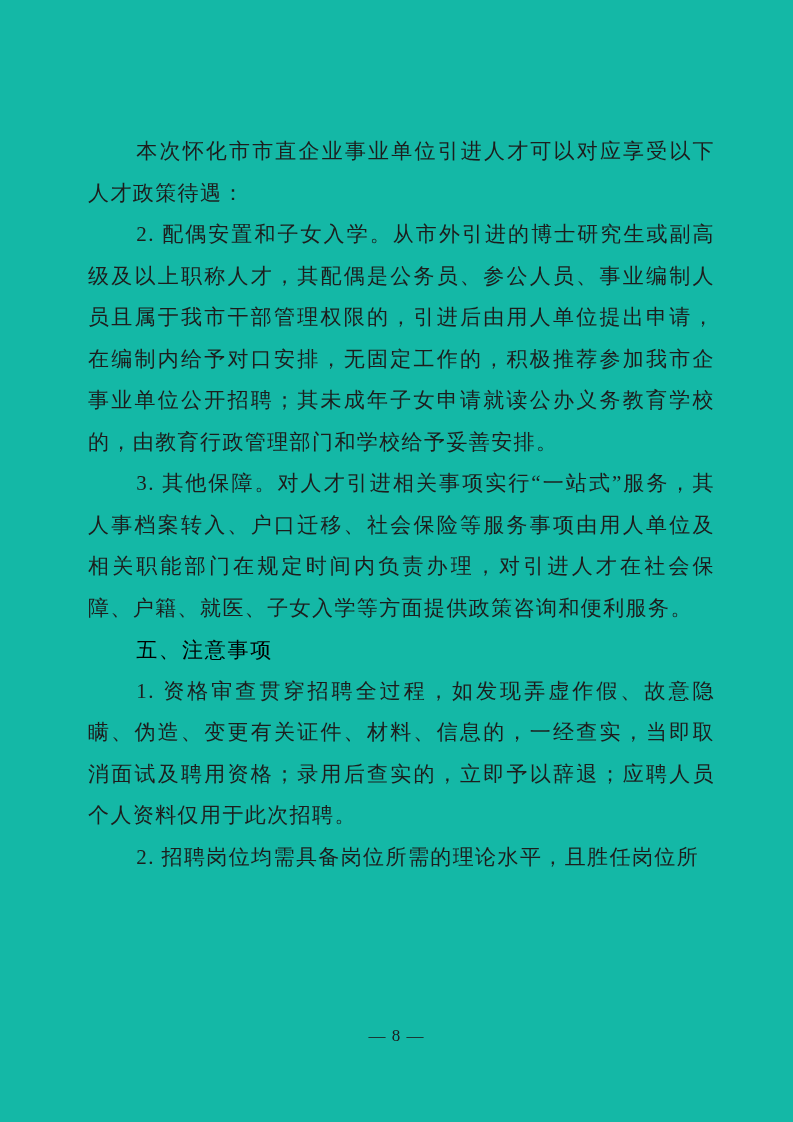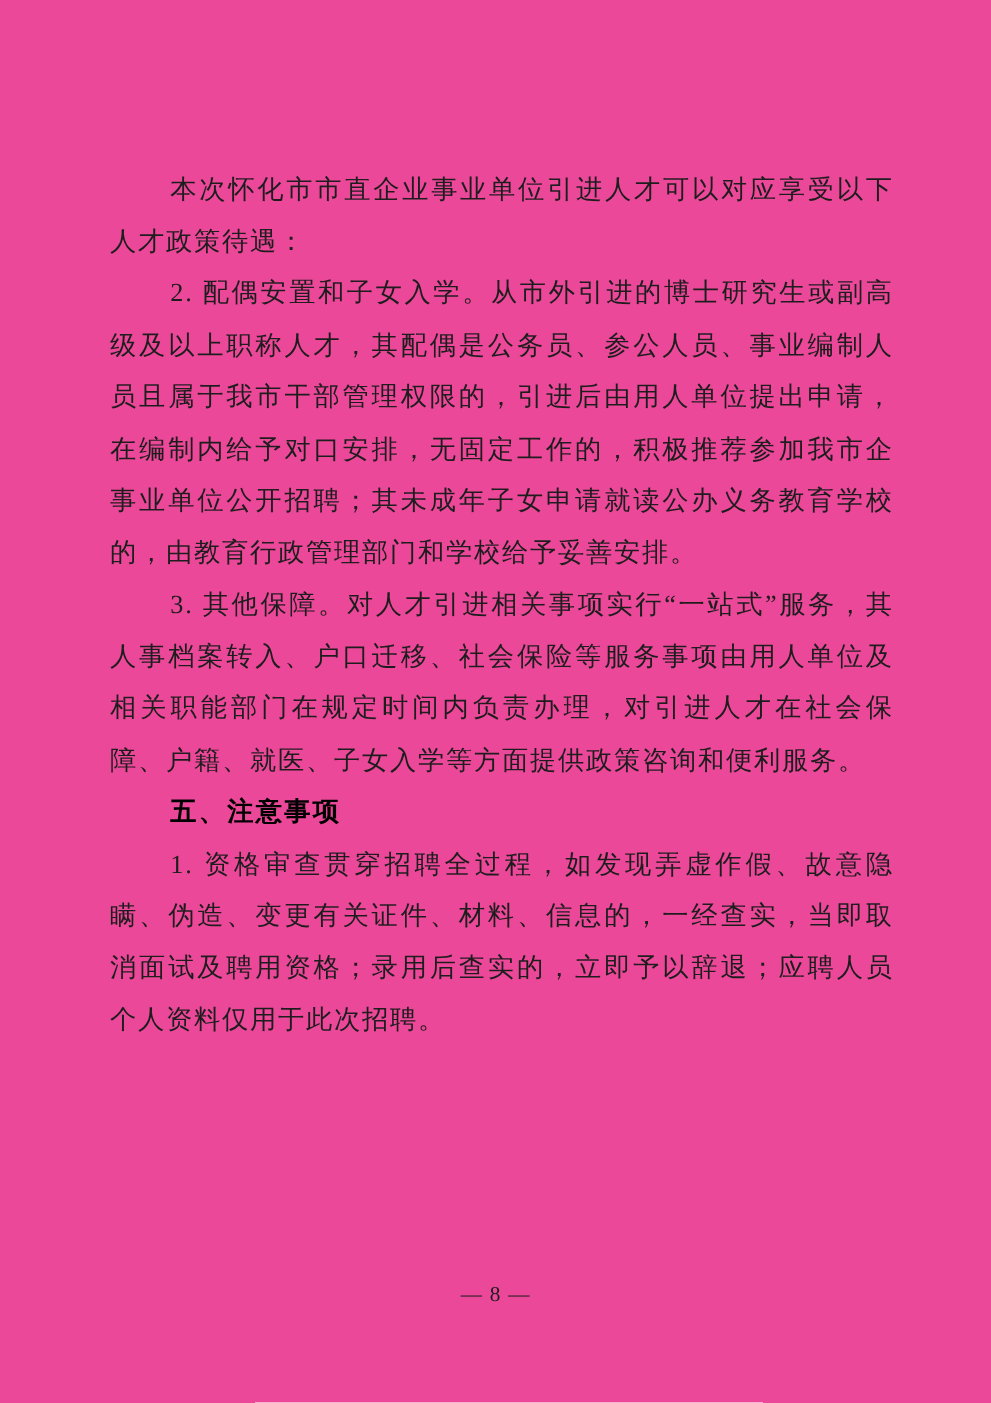--- a/index.html
+++ b/index.html
@@ -4,21 +4,21 @@
 <style>
   html, body {
     margin: 0;
     padding: 0;
     background: #ffffff;
   }
   .page {
     position: relative;
     width: 793px;
     height: 1122px;
-    background: #ec4899;
+    background: #14b8a6;
     overflow: hidden;
     margin: 0 auto;
   }
   .content {
     position: absolute;
     left: 88px;
     top: 131px;
     width: 627px;
     font-family: "Liberation Serif", "DejaVu Serif", serif;
     font-size: 21px;
@@ -27,21 +27,21 @@
     color: #1d1d1d;
     text-align: justify;
   }
   .content p {
     margin: 0;
     padding: 0;
     text-indent: 2.3em;
   }
   .content p.heading {
     font-family: "Liberation Sans", "DejaVu Sans", sans-serif;
-    font-weight: bold;
+    font-weight: normal;
     color: #000000;
     letter-spacing: 1.8px;
   }
   .footer {
     position: absolute;
     left: 0;
     right: 0;
     top: 1026px;
     text-align: center;
     font-family: "Liberation Serif", "DejaVu Serif", serif;
@@ -53,17 +53,18 @@
 </head>
 <body>
 
 <div class="page">
   <div class="content" id="document-body">
       <p class="body">本次怀化市市直企业事业单位引进人才可以对应享受以下人才政策待遇：</p>
       <p class="body">2. 配偶安置和子女入学。从市外引进的博士研究生或副高级及以上职称人才，其配偶是公务员、参公人员、事业编制人员且属于我市干部管理权限的，引进后由用人单位提出申请，在编制内给予对口安排，无固定工作的，积极推荐参加我市企事业单位公开招聘；其未成年子女申请就读公办义务教育学校的，由教育行政管理部门和学校给予妥善安排。</p>
       <p class="body">3. 其他保障。对人才引进相关事项实行“一站式”服务，其人事档案转入、户口迁移、社会保险等服务事项由用人单位及相关职能部门在规定时间内负责办理，对引进人才在社会保障、户籍、就医、子女入学等方面提供政策咨询和便利服务。</p>
       <p class="heading">五、注意事项</p>
       <p class="body">1. 资格审查贯穿招聘全过程，如发现弄虚作假、故意隐瞒、伪造、变更有关证件、材料、信息的，一经查实，当即取消面试及聘用资格；录用后查实的，立即予以辞退；应聘人员个人资料仅用于此次招聘。</p>
+      <p class="body">2. 招聘岗位均需具备岗位所需的理论水平，且胜任岗位所</p>
     </div>
   <div class="footer">
     <span>— 8 —</span>
   </div>
 </div>
 
 </body></html>

